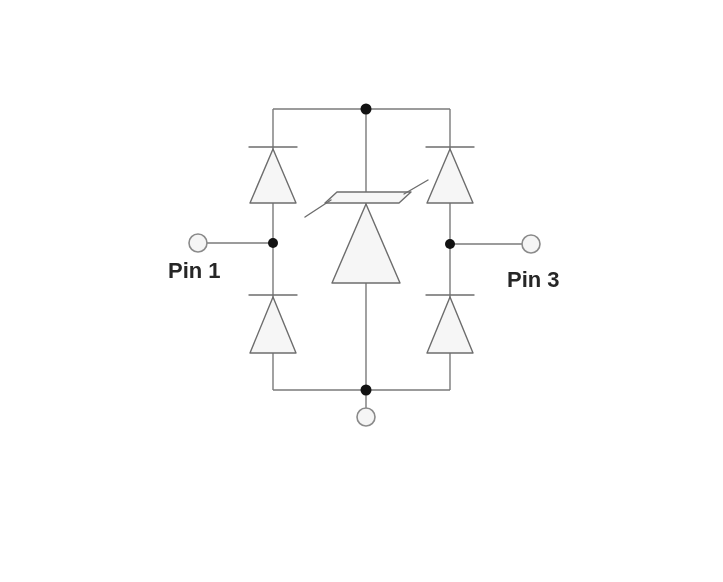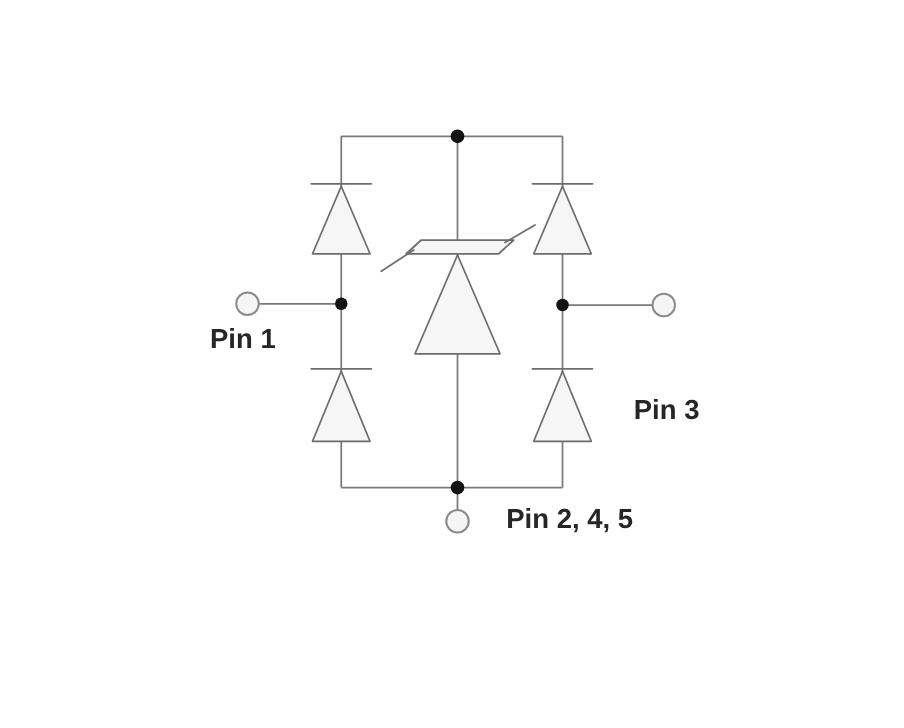--- a/index.html
+++ b/index.html
@@ -40,21 +40,21 @@
   }
   .label {
     position: absolute;
     color: #262626;
     font-size: 22px;
     font-weight: 600;
     white-space: nowrap;
     line-height: 1;
   }
   .label-pin1 { left: 168px; top: 260px; }
-  .label-pin3 { left: 507px; top: 269px; margin-top: 48px; }
+  .label-pin3 { left: 507px; top: 269px; }
   .label-pin245 { left: 405px; top: 404px; }
 </style>
 </head>
 <body>
 
 <div class="canvas">
 
   <svg width="723" height="582" viewBox="0 0 723 582">
 
     <g class="wire-layer" fill="none" stroke="#7a7a7a">
@@ -109,15 +109,14 @@
       <circle class="terminal" cx="198" cy="243" r="9"></circle>
       <circle class="terminal" cx="531" cy="244" r="9"></circle>
       <circle class="terminal" cx="366" cy="417" r="9"></circle>
     </g>
   </svg>
 
   <div class="label label-pin1">Pin 1</div>
 
   <div class="label label-pin3">Pin 3</div>
 
-  <div class="label label-pin245">Pin 2, 4, 5</div>
 
 </div>
 
 </body></html>

